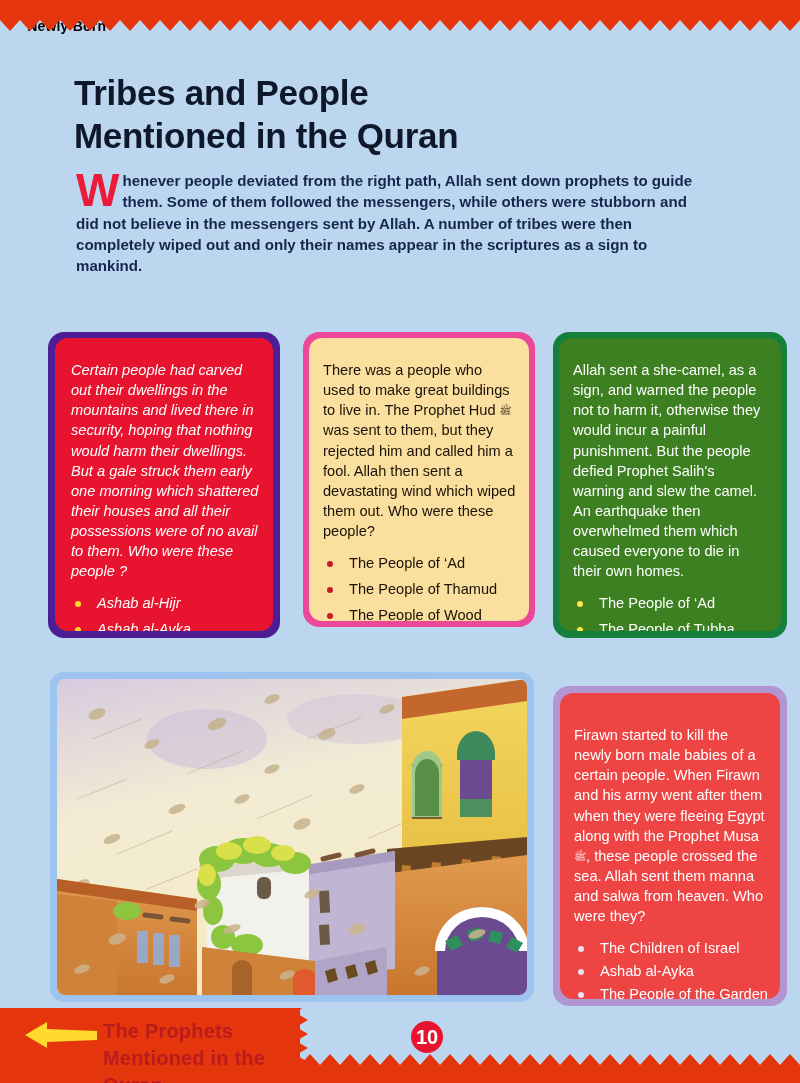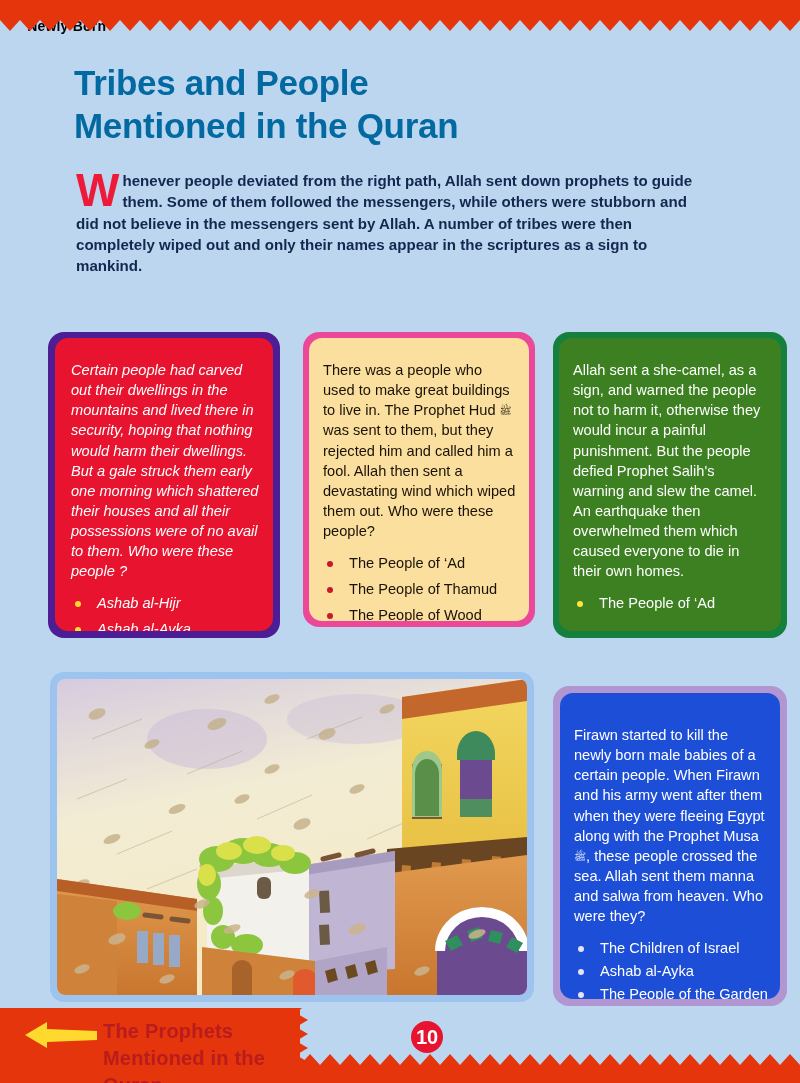--- a/index.html
+++ b/index.html
@@ -47,23 +47,23 @@
     left: 0; bottom: 18px;
     width: 800px;
     height: 11px;
     z-index: 5;
   }
 
   
   .page-title {
     position: absolute;
     left: 74px;
-    top: 62px;
+    top: 72px;
     width: 640px;
-    color: #0369a1;
+    color: #0f172a;
     font-size: 35px;
     font-weight: bold;
     line-height: 1.22;
     letter-spacing: -0.3px;
     z-index: 3;
   }
   .page-title .l2 { display: block; }
 
   .intro {
     position: absolute;
@@ -154,21 +154,21 @@
   #card2 .card-inner { left: 6px; top: 6px; right: 6px; bottom: 6px; background: #fbdf9e; color: #1a1208; padding: 22px 12px 10px 14px; }
   #card2 .bullets li:before { background: #c9182a; }
 
   
   #card3 { left: 553px; top: 332px; width: 234px; height: 306px; background: #15803d; }
   #card3 .card-inner { left: 6px; top: 6px; right: 6px; bottom: 7px; background: #3c8021; color: #ffffff; padding: 22px 12px 10px 14px; }
   #card3 .bullets li:before { background: #ffe43d; }
 
   
   #card4 { left: 553px; top: 686px; width: 234px; height: 320px; background: #b296d2; }
-  #card4 .card-inner { left: 7px; top: 7px; right: 7px; bottom: 7px; background: #1d4ed8; color: #ffffff; padding: 32px 12px 10px 14px; }
+  #card4 .card-inner { left: 7px; top: 7px; right: 7px; bottom: 7px; background: #ef4444; color: #ffffff; padding: 32px 12px 10px 14px; }
   #card4 .bullets li:before { background: #e8e2f6; }
   #card4 ul.opts li { margin-bottom: 4px; }
 
   .honorific {
     display: inline-block;
     font-size: 10px;
     line-height: 1;
     vertical-align: 1px;
     letter-spacing: 0;
   }
@@ -300,20 +300,21 @@
     </div>
   </div>
   <div class="card-head">2. Great Buildings</div>
 
   <div class="card" id="card3">
     <div class="card-inner">
       <div class="card-body">
         <p>Allah sent a she-camel, as a sign, and warned the people not to harm it, otherwise they would incur a painful punishment. But the people defied Prophet Salih's warning and slew the camel. An earthquake then overwhelmed them which caused everyone to die in their own homes.</p>
         <ul class="opts bullets">
           <li>The People of ‘Ad</li>
+          <li>The People of Tubba</li>
 
         </ul>
       </div>
     </div>
   </div>
   <div class="card-head">3. Defied Prophet</div>
 
   <div id="illus-frame">
     <svg id="illus" viewBox="0 0 470 316" preserveAspectRatio="none">
       <defs>

